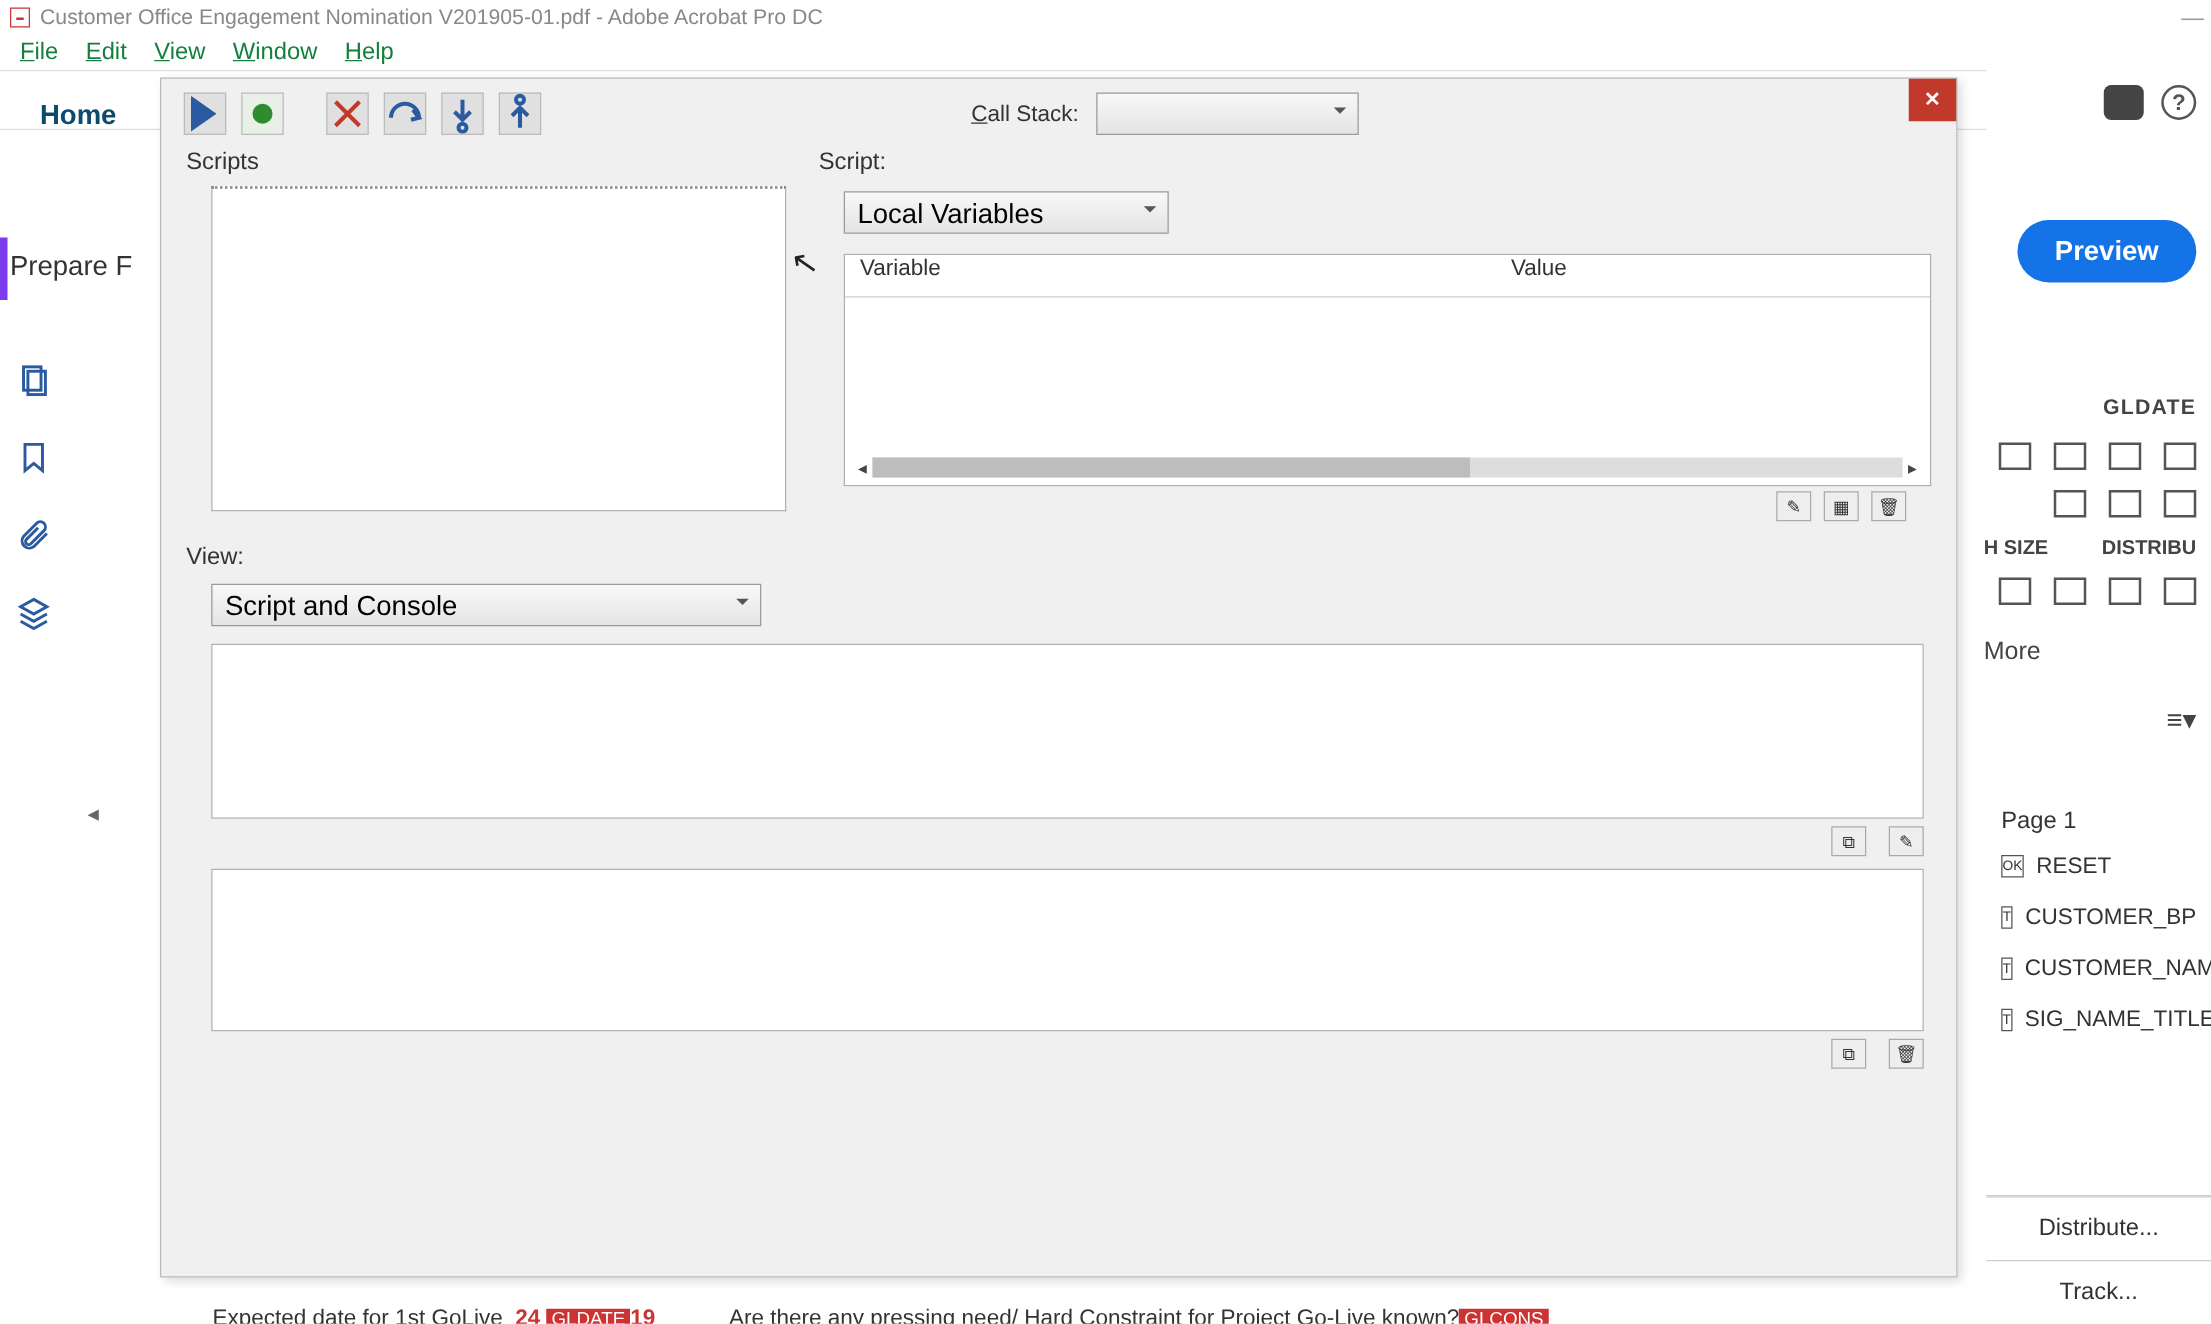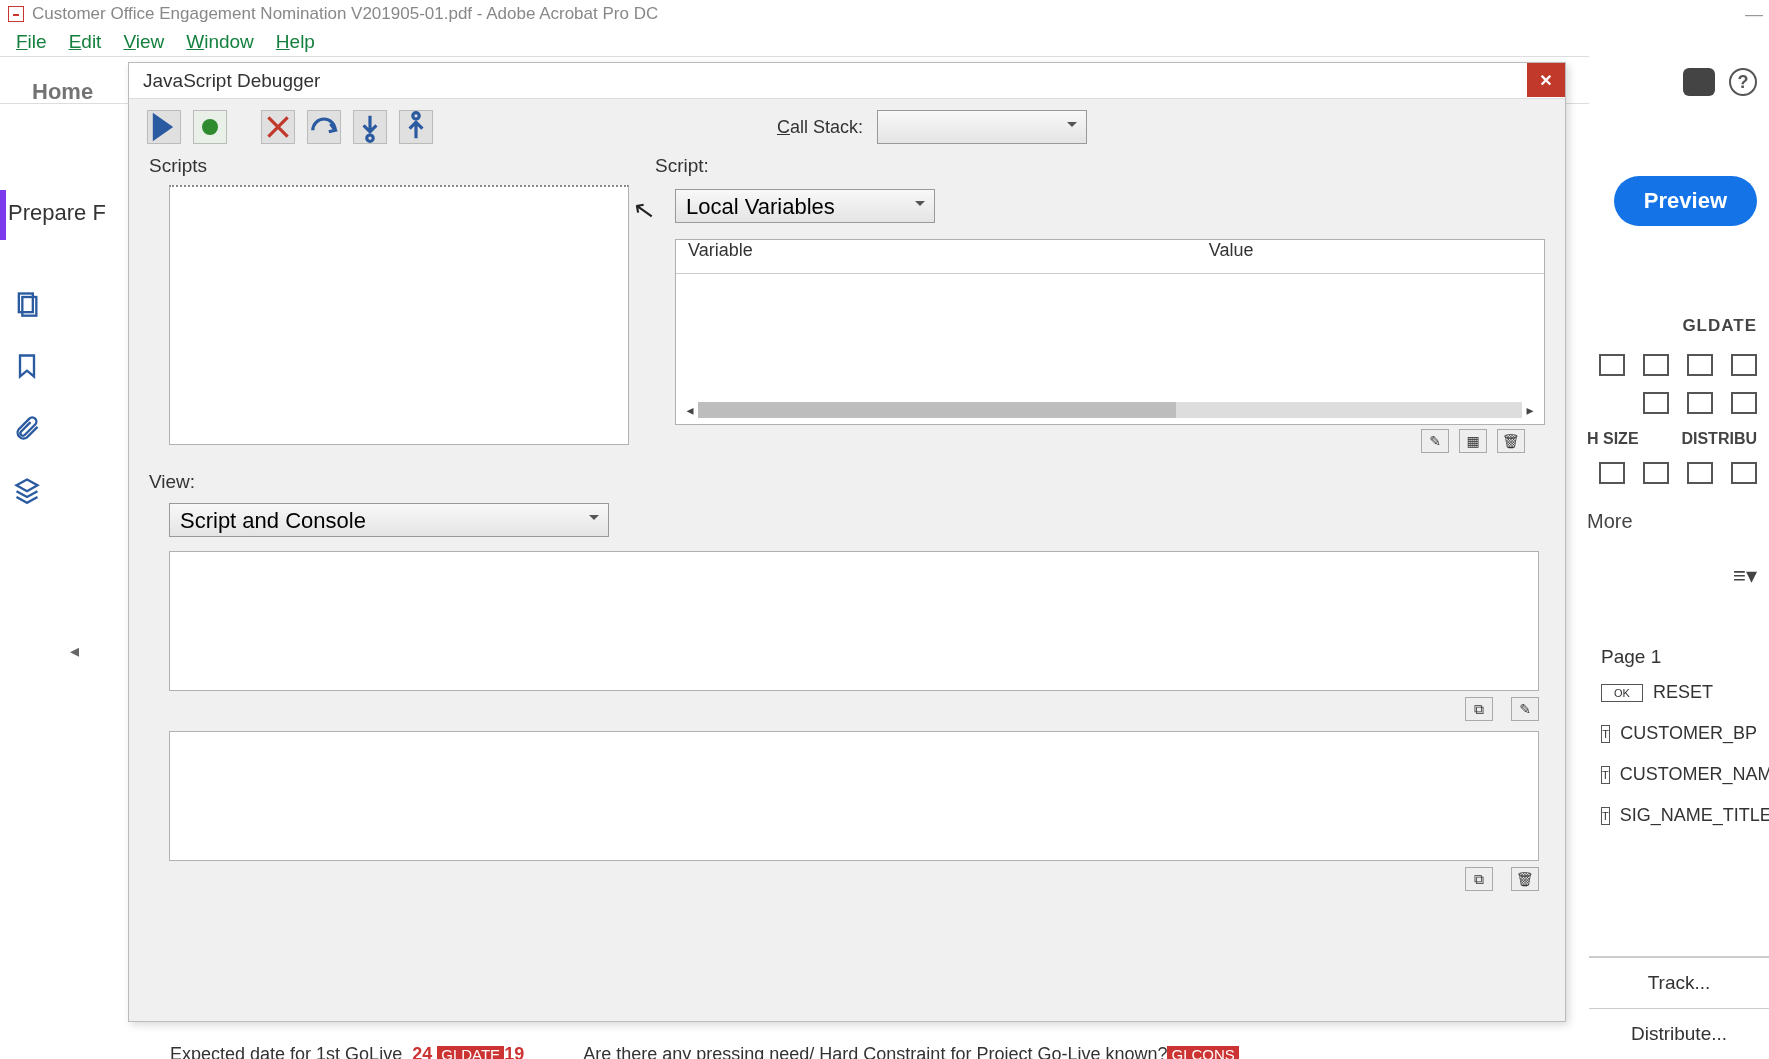--- a/index.html
+++ b/index.html
@@ -11,21 +11,21 @@
 .titlebar .pdf-icon::after { content:""; position:absolute; width:6px; height:2px; background:#c33; top:7px; left:4px; }
 .win-controls { position:absolute; right:6px; top:4px; display:flex; gap:18px; color:#999; font-size:18px;}
 
 
 .menubar { height: 28px; display:flex; align-items:center; padding: 0 6px; font-size: 19px; color:#15803d; gap: 2px;}
 .menubar span { padding: 2px 10px; }
 .menubar .mn u { text-decoration: underline; }
 
 
 .toolrow { height: 48px; border-top:1px solid #ddd; border-bottom:1px solid #ddd; display:flex; align-items:center; padding:0 14px; background:#fff; }
-.home-tab { font-size: 22px; font-weight:600; color:#737373; padding: 8px 18px; margin-top: 24px; }
+.home-tab { font-size: 22px; font-weight:600; color:#0c4a6e; padding: 8px 18px; margin-top: 24px; }
 .tool-icons { display:flex; gap:22px; margin-left: 20px; color:#555; }
 .icn { width:26px; height:26px; display:inline-flex; align-items:center; justify-content:center; }
 .icn svg { width:100%; height:100%; }
 
 
 .prepare-strip { position:absolute; left:0; top:190px; width:6px; height:50px; background:#7c3aed; }
 .prepare-label { position:absolute; left:8px; top:200px; font-size:22px; color:#333; font-weight:500;}
 
 
 .left-sidebar { position:absolute; left:0; top:260px; width:54px; display:flex; flex-direction:column; align-items:center; gap:34px; padding-top:30px; color:#444;}
@@ -38,21 +38,21 @@
 .speech { width:32px; height:28px; background:#444; border-radius:6px; position:relative;}
 .speech::after{content:"";position:absolute;bottom:-6px;left:8px;border:6px solid transparent;border-top-color:#444;}
 .qmark { width:28px;height:28px;border:2px solid #555;border-radius:50%;display:flex;align-items:center;justify-content:center;font-weight:700;color:#555;}
 .preview-btn { position:absolute; right:12px; top:120px; background:#1473e6; color:#fff; border:none; border-radius:26px; padding:12px 30px; font-size:22px; font-weight:600;}
 .right-labels { position:absolute; right:12px; top:260px; width:170px; text-align:right; color:#444; font-size:17px;}
 .right-labels .row { display:flex; justify-content:flex-end; gap:18px; margin-bottom:16px;}
 .mini-icn { width:26px;height:22px; border:2px solid #555; display:inline-block;}
 .right-fields { position:absolute; right:0; top:580px; width:180px; padding:10px 12px; font-size:18px; color:#333; }
 .right-fields .sec { font-size:19px; margin-bottom:4px; }
 .right-fields .itm { display:flex; align-items:center; gap:10px; padding:10px 0; }
-.right-fields .glyph { width:42px;height:18px;border:1px solid #555; font-size:11px; display:flex;align-items:center;justify-content:center;}
+.right-fields .glyph { width:18px;height:18px;border:1px solid #555; font-size:11px; display:flex;align-items:center;justify-content:center;}
 .right-btns { position:absolute; right:0; bottom:0; width:180px; border-top:1px solid #ccc;}
 .right-btns div { padding:14px 0; text-align:center; border-top:1px solid #ccc; font-size:19px;}
 
 
 .bottom-peek { position:absolute; left:170px; bottom:-6px; font-size:18px; color:#333; white-space:nowrap; }
 .bottom-peek .redbox{ background:#c33; color:#fff; padding:0 4px; font-size:15px; }
 
 
 .dialog { position:absolute; left:128px; top:62px; width:1438px; height:960px; background:#f0f0f0; border:1px solid #bbb; box-shadow: 3px 3px 8px rgba(0,0,0,.15);}
 .dialog-title { height:36px; background:#fff; display:flex; align-items:center; padding:0 14px; font-size:19px; color:#333; border-bottom:1px solid #ddd;}
@@ -207,34 +207,33 @@
         <span class="glyph">T</span>
         <span>CUSTOMER_NAME</span>
       </div>
     <div class="itm">
         <span class="glyph">T</span>
         <span>SIG_NAME_TITLE</span>
       </div>
   </div>
 
   <div class="right-btns">
+    <div>Distribute...</div>
     <div>Track...</div>
-    <div>Distribute...</div>
   </div>
 </div>
 
 <div class="bottom-peek">
   <span>Expected date for 1st GoLive</span>
   <span style="color:#c33;font-weight:700;">&nbsp;<span>24</span>&nbsp;</span><span class="redbox">GLDATE</span><span style="color:#c33;font-weight:700;">19</span>
   &nbsp;&nbsp;&nbsp;&nbsp;&nbsp;&nbsp;&nbsp;&nbsp;&nbsp;&nbsp;
   <span>Are there any pressing need/ Hard Constraint for Project Go-Live known?</span><span class="redbox">GLCONS</span>
 </div>
 
 <div class="dialog">
-  <div class="dialog-title">JavaScript Debugger</div>
   <div class="dlg-close">✕</div>
 
   <div class="dbg-toolbar">
     <div class="dbg-btn">
         <svg viewBox="0 0 20 20">
           <path d="M4 3l10 7-10 7z" fill="#2a5aa0"></path>
         </svg>
       </div>
     <div class="dbg-btn bp">
         <svg viewBox="0 0 20 20">

